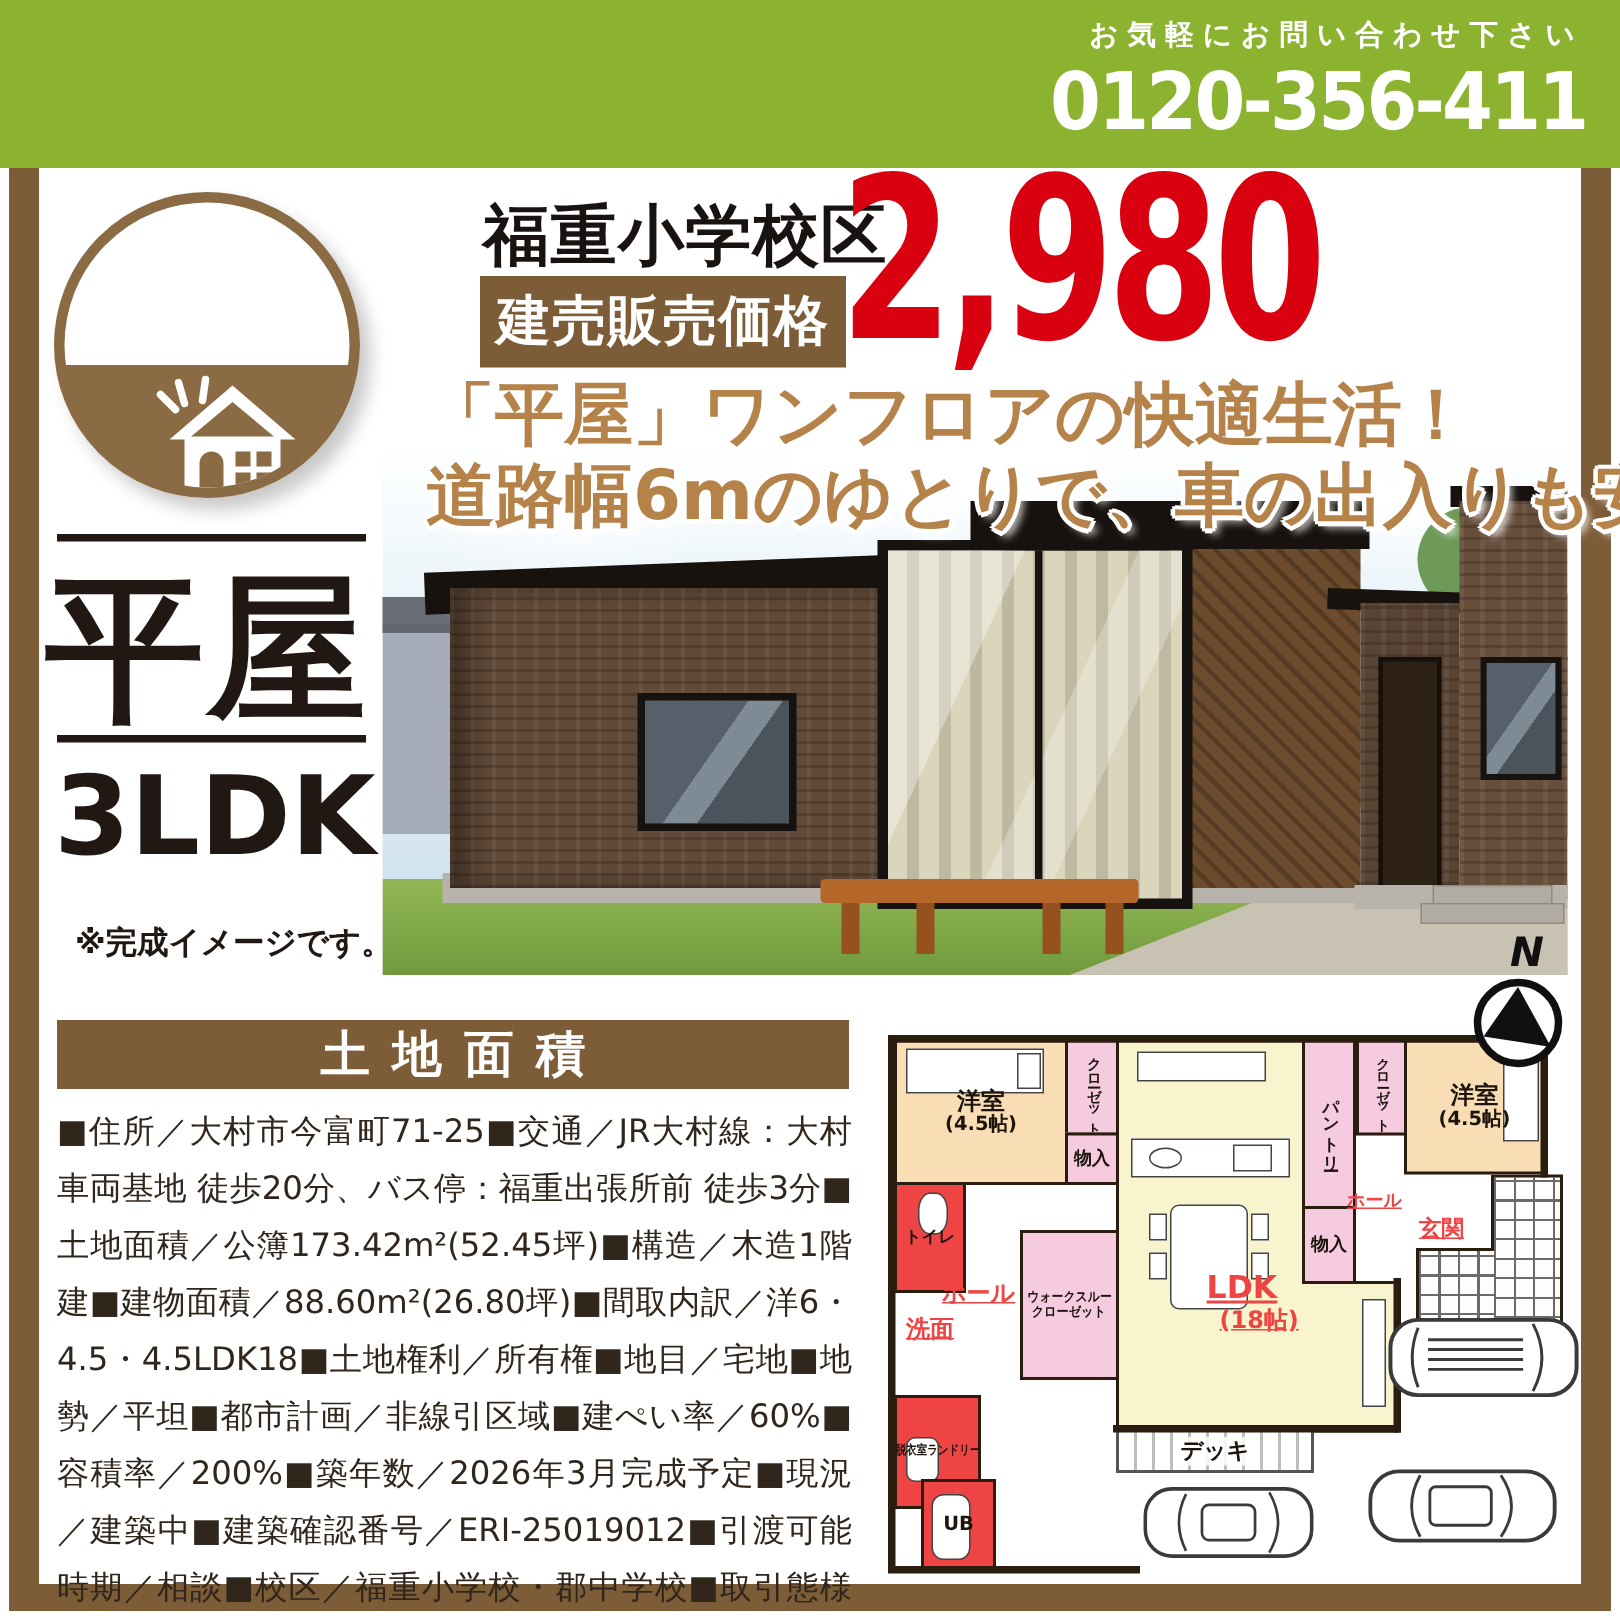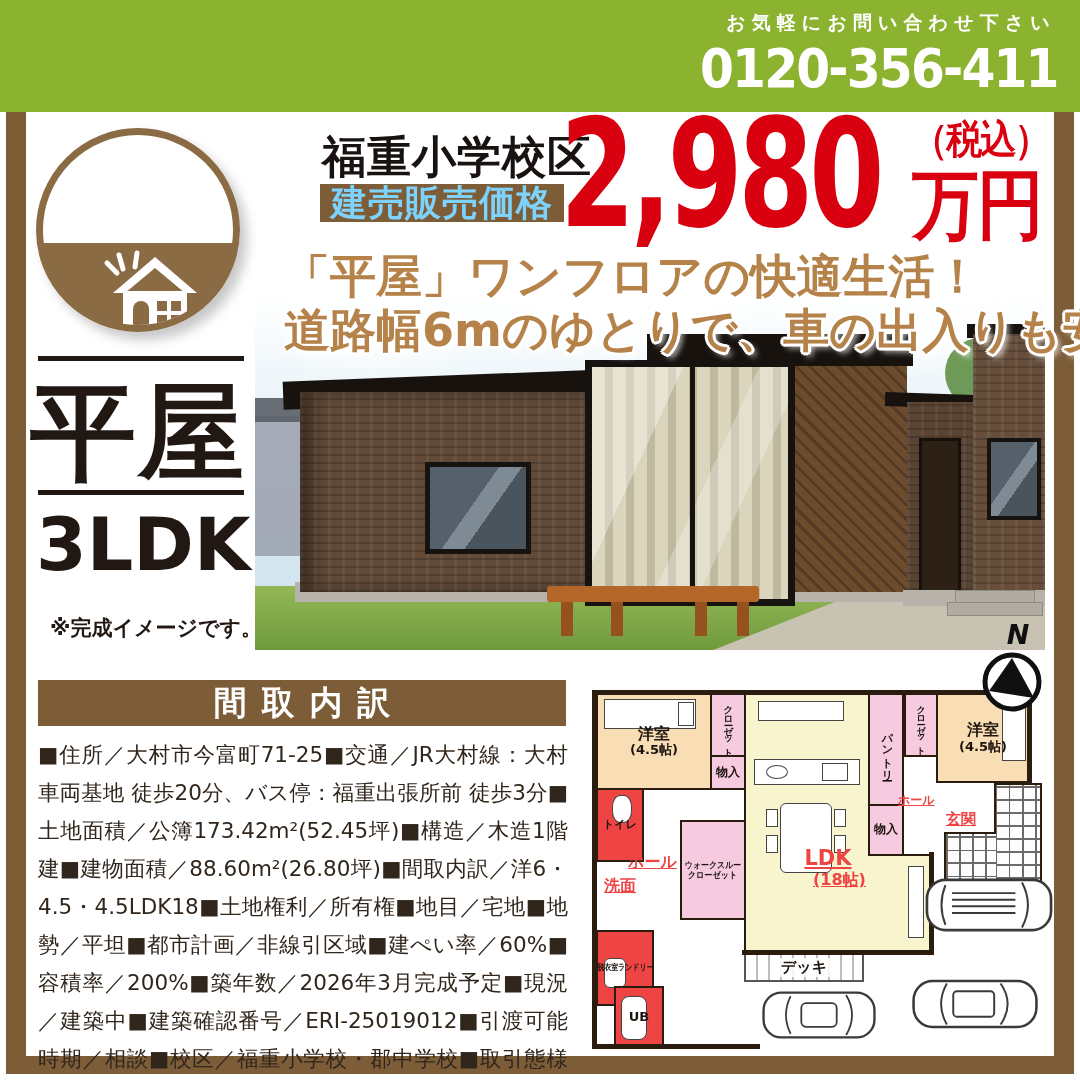--- a/index.html
+++ b/index.html
@@ -37,21 +37,21 @@
     background:linear-gradient(180deg,#ffffff 0 57%,#8a6b44 57% 100%);
     box-shadow:7px 8px 12px rgba(0,0,0,.22);
     overflow:hidden;text-align:center;
   }
   .badge-text{margin-top:18px;color:#8a6b44;font-weight:800;font-size:39px;line-height:44px;}
   .badge-house{position:absolute;left:50px;top:112px;width:104px;height:82px;}
 
   
   .school-zone{left:322px;top:128px;font-size:44px;font-weight:800;color:#181210;letter-spacing:1px;}
   .price-tag{
-    left:320px;top:184px;width:244px;height:38px;background:#7d5c38;color:#7dd3fc;
+    left:320px;top:184px;width:244px;height:61px;background:#7d5c38;color:#ffffff;
     font-size:36px;font-weight:800;display:flex;align-items:center;justify-content:center;letter-spacing:1px;
   }
   .price-row{left:560px;top:112px;display:flex;align-items:flex-start;}
   .price-amount{
     color:#d9000f;font-size:150px;font-weight:800;line-height:125px;letter-spacing:-6px;
     transform:scaleX(.72);transform-origin:left top;
   }
   .price-side{display:flex;flex-direction:column;justify-content:space-between;height:128px;margin-left:-92px;}
   .price-tax{color:#d9000f;font-size:40px;font-weight:800;letter-spacing:-2px;transform:scaleX(.9);transform-origin:left top;}
   .price-unit{color:#d9000f;font-size:76px;font-weight:800;line-height:70px;letter-spacing:-2px;transform:scaleX(.88);transform-origin:left bottom;}
@@ -145,24 +145,20 @@
     <rect x="78" y="54" width="10" height="10" fill="#8a6b44"></rect>
     <rect x="64" y="68" width="10" height="10" fill="#8a6b44"></rect>
     <rect x="78" y="68" width="10" height="10" fill="#8a6b44"></rect>
   </svg>
 </div>
 
 <div class="abs school-zone">福重小学校区</div>
 <div class="abs price-tag">建売販売価格</div>
 <div class="abs price-row">
   <div class="price-amount">2,980</div>
-  <div class="price-side">
-    <div class="price-tax">（税込）</div>
-    <div class="price-unit">万円</div>
-  </div>
 </div>
 
 <div class="abs catch catch1">「平屋」ワンフロアの快適生活！</div>
 <div class="abs catch catch2">道路幅6mのゆとりで、車の出入りも安心。</div>
 
 <div class="abs rule rule1"></div>
 <div class="abs type-hiraya">平屋</div>
 <div class="abs rule rule2"></div>
 <div class="abs type-ldk">3LDK</div>
 <div class="abs image-note">※完成イメージです。</div>
@@ -202,21 +198,21 @@
   <div class="step" style="left:692px;top:304px;width:94px;height:12px;"></div>
 
   <div class="bench-top" style="left:292px;top:288px;width:212px;height:16px;"></div>
   <div class="bench-leg" style="left:306px;top:304px;width:12px;height:34px;"></div>
   <div class="bench-leg" style="left:356px;top:304px;width:12px;height:34px;"></div>
   <div class="bench-leg" style="left:440px;top:304px;width:12px;height:34px;"></div>
   <div class="bench-leg" style="left:482px;top:304px;width:12px;height:34px;"></div>
 </div>
 
 <div class="abs overview-bar">
-  <span>間取内訳</span>
+  <span>土地面積</span>
 </div>
 <div class="abs details">■住所／大村市今富町71-25■交通／JR大村線：大村車両基地 徒歩20分、バス停：福重出張所前 徒歩3分■土地面積／公簿173.42m²(52.45坪)■構造／木造1階建■建物面積／88.60m²(26.80坪)■間取内訳／洋6・4.5・4.5LDK18■土地権利／所有権■地目／宅地■地勢／平坦■都市計画／非線引区域■建ぺい率／60%■容積率／200%■築年数／2026年3月完成予定■現況／建築中■建築確認番号／ERI-25019012■引渡可能時期／相談■校区／福重小学校・郡中学校■取引態様／売主■広告有効期限／令和8年5月末日</div>
 
 <div class="abs plan">
 
   <div class="room beige" style="left:4px;top:7px;width:116px;height:97px;">
     <div class="fixture" style="left:6px;top:4px;width:92px;height:30px;"></div>
     <div class="fixture" style="left:80px;top:7px;width:16px;height:24px;"></div>
     <span style="font-size:16px;position:relative;">洋室</span>
     <span style="font-size:13px;position:relative;">(4.5帖)</span>
@@ -277,21 +273,21 @@
   <div class="room beige" style="left:344px;top:7px;width:94px;height:90px;">
     <div class="fixture" style="left:64px;top:4px;width:24px;height:62px;"></div>
     <span style="font-size:16px;position:relative;">洋室</span>
     <span style="font-size:13px;position:relative;">(4.5帖)</span>
   </div>
   <span class="plan-label" style="left:306px;top:106px;font-size:12px;">ホール</span>
   <span class="plan-label" style="left:352px;top:124px;font-size:15px;background:#fff;padding:0 2px;">玄関</span>
   <div class="gridtile" style="left:402px;top:97px;width:48px;height:124px;"></div>
   <div class="gridtile" style="left:352px;top:146px;width:52px;height:60px;border-right:none;"></div>
 
-  <div class="deck" style="left:152px;top:266px;width:120px;height:30px;">
+  <div class="deck" style="left:152px;top:266px;width:132px;height:30px;">
     <span>デッキ</span>
   </div>
 
   <div class="wallseg" style="left:0;top:4px;width:440px;height:5px;"></div>
   <div class="wallseg" style="left:0;top:4px;width:5px;height:358px;"></div>
   <div class="wallseg" style="left:0;top:358px;width:168px;height:5px;"></div>
   <div class="wallseg" style="left:150px;top:264px;width:192px;height:5px;"></div>
   <div class="wallseg" style="left:337px;top:166px;width:5px;height:103px;"></div>
   <div class="wallseg" style="left:435px;top:4px;width:5px;height:95px;"></div>
 </div>

